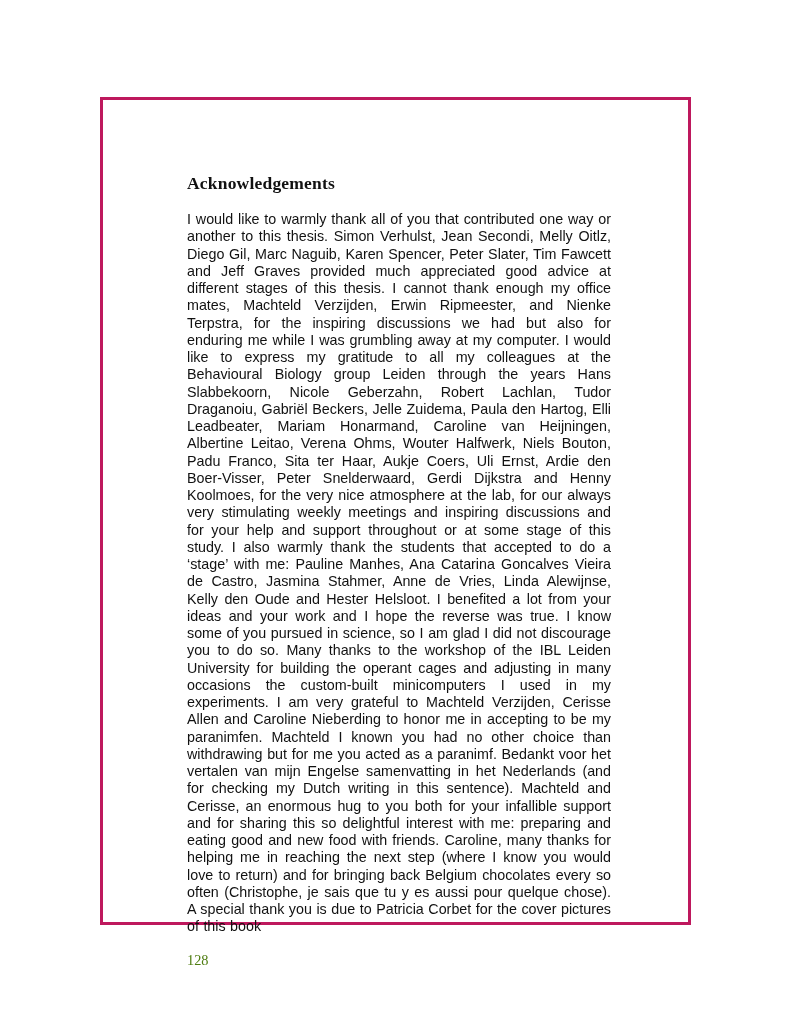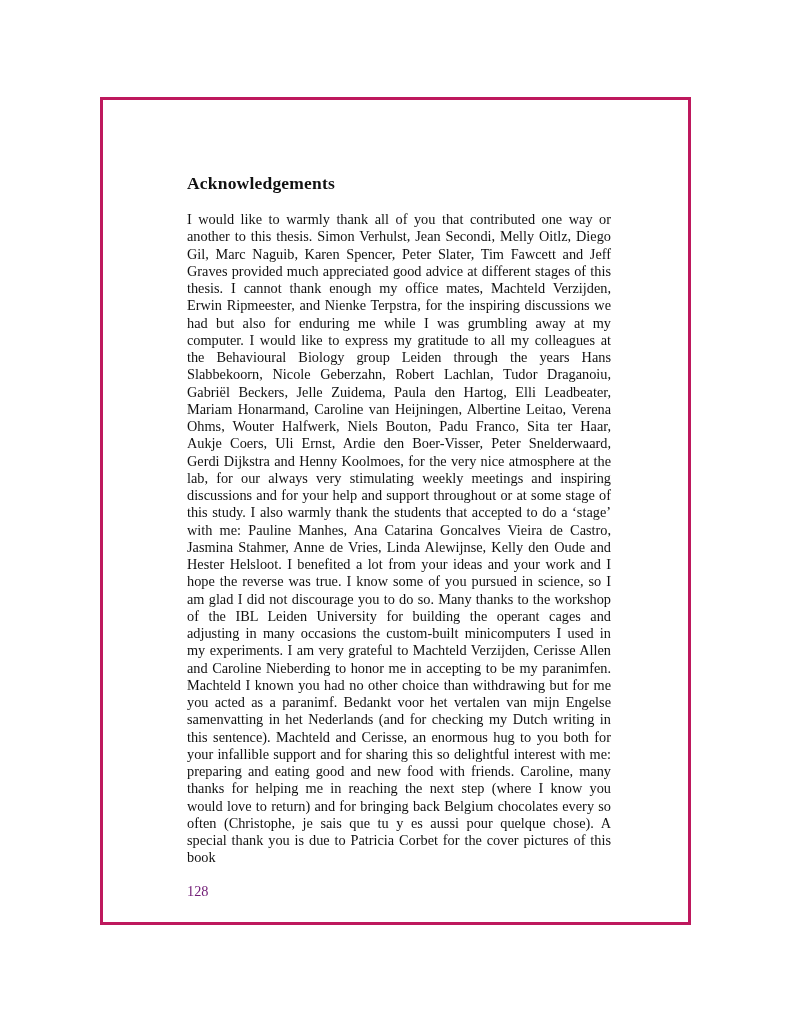--- a/index.html
+++ b/index.html
@@ -34,33 +34,33 @@
   }
   .title {
     font-family: "Liberation Serif", "DejaVu Serif", serif;
     font-weight: bold;
     font-size: 17.5px;
     color: #111111;
     margin: 0 0 17px 0;
     letter-spacing: 0.2px;
   }
   .body-text {
-    font-family: Liberation Serif, serif;
+    font-family: Liberation Sans, sans-serif;
     font-size: 14.3px;
     line-height: 17.25px;
     color: #111111;
     text-align: justify;
     text-justify: inter-word;
     margin: 0;
     word-spacing: 0.5px;
   }
   .page-number {
     font-family: "Liberation Serif", "DejaVu Serif", serif;
     font-size: 14.3px;
-    color: #701a75;
+    color: #4d7c0f;
     margin-top: 16px;
     text-align: left;
   }
 </style>
 </head>
 <body>
 
 <div class="canvas">
   <div class="page-frame">
     <div class="page-content">

